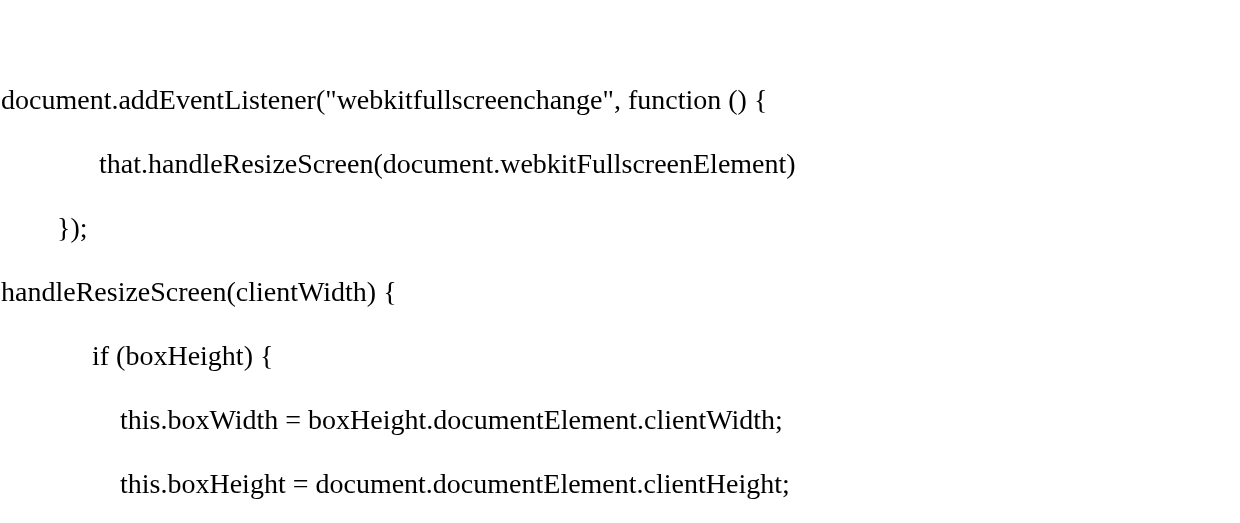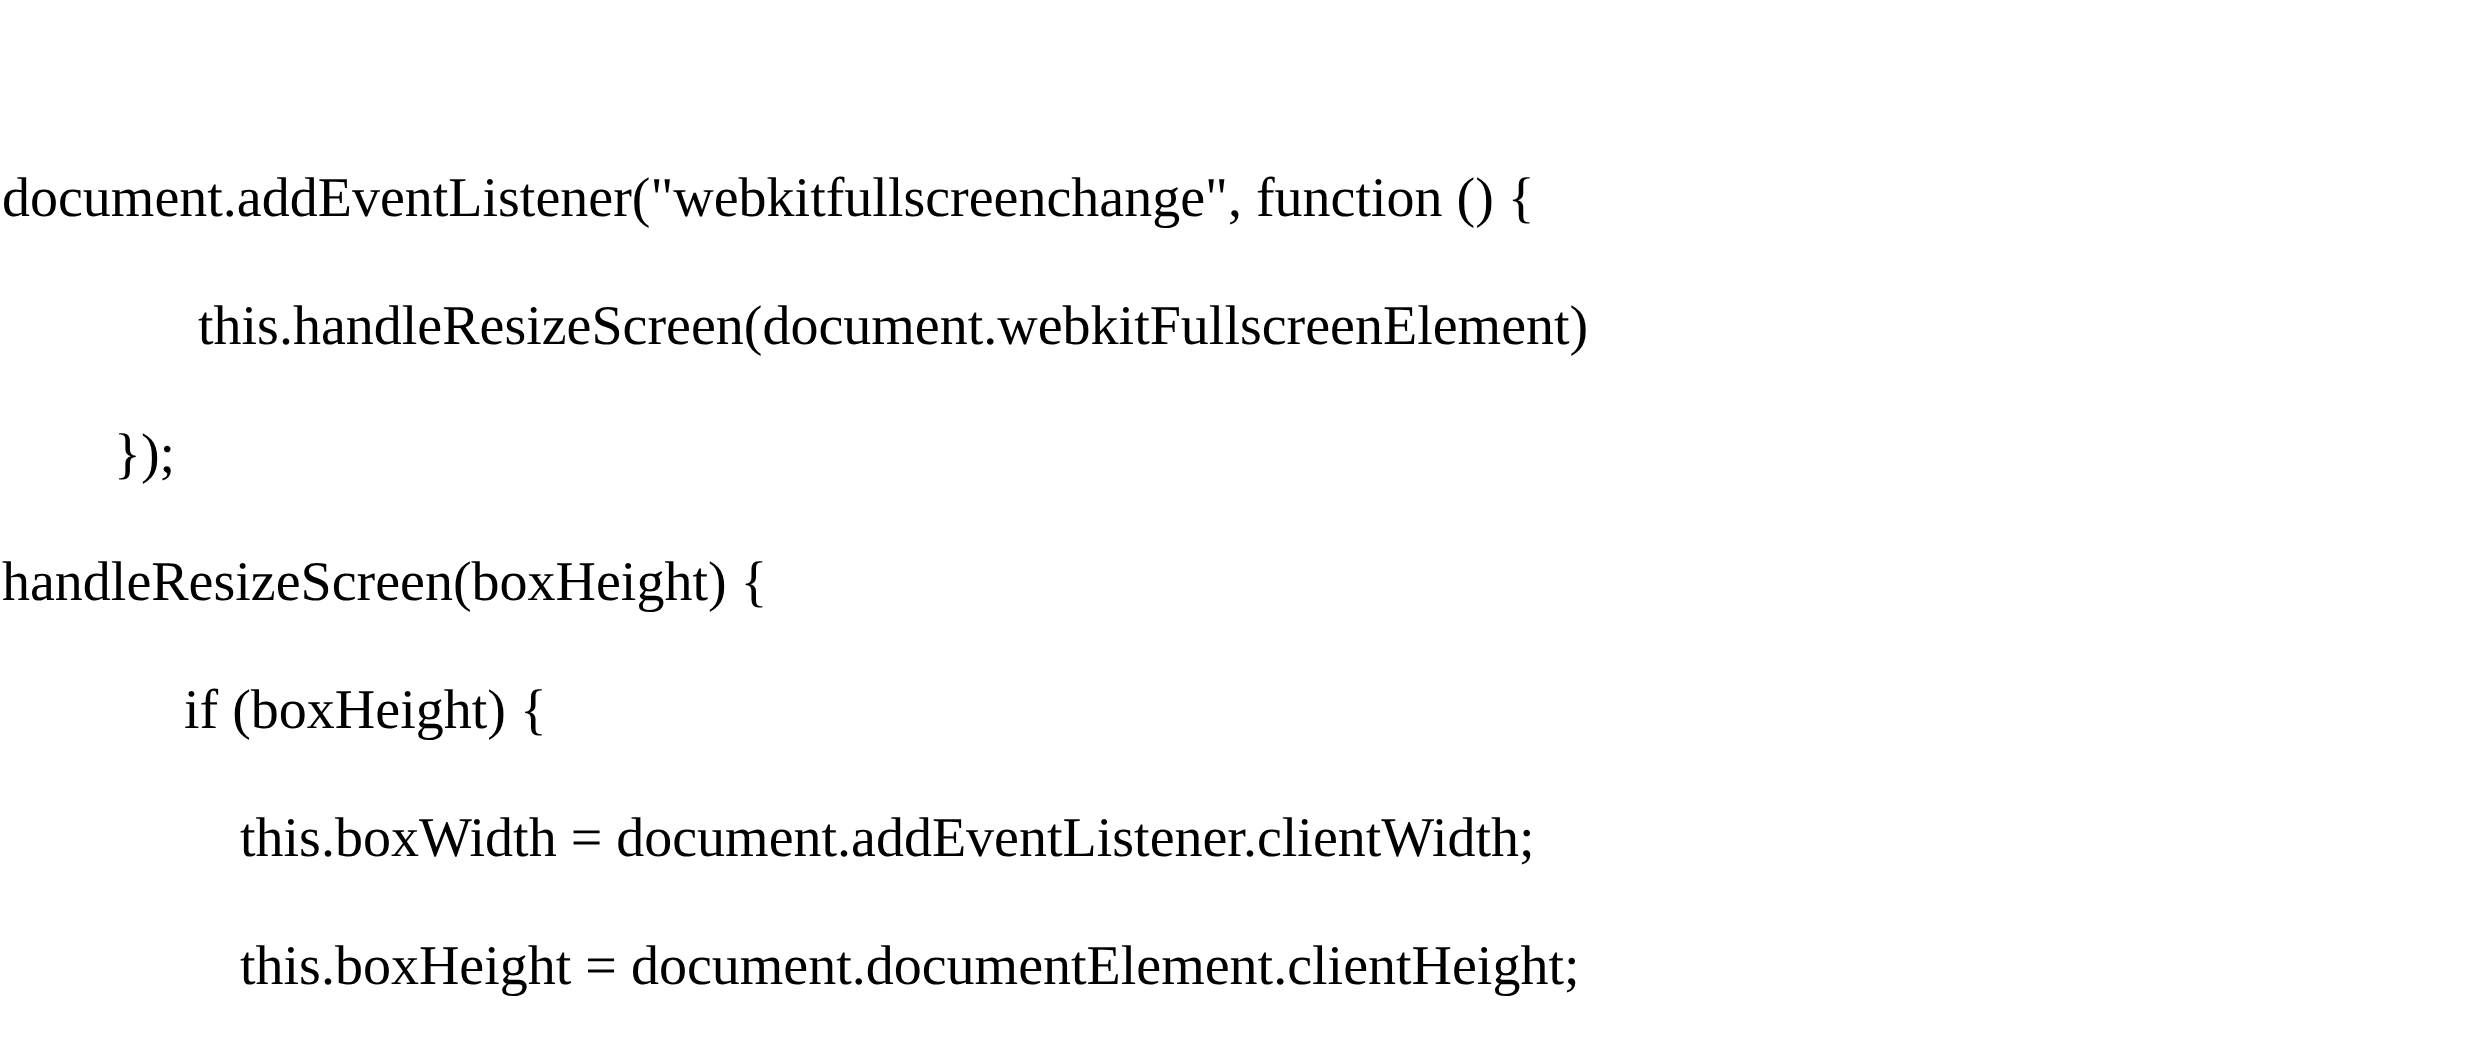--- a/index.html
+++ b/index.html
@@ -18,19 +18,19 @@
     white-space: pre;
     padding-top: 4px;
     padding-left: 1px;
   }
 </style>
 </head>
 <body>
 
 <div class="code">
 <span>document.addEventListener("webkitfullscreenchange", function () {</span>
-<span>              this.handleResizeScreen(document.webkitFullscreenElement)</span>
+<span>              that.handleResizeScreen(document.webkitFullscreenElement)</span>
 <span>        });</span>
-<span>handleResizeScreen(boxHeight) {</span>
+<span>handleResizeScreen(clientWidth) {</span>
 <span>             if (boxHeight) {</span>
-<span>                 this.boxWidth = document.addEventListener.clientWidth;</span>
+<span>                 this.boxWidth = boxHeight.documentElement.clientWidth;</span>
 <span>                 this.boxHeight = document.documentElement.clientHeight;</span>
 </div>
 
 </body></html>

